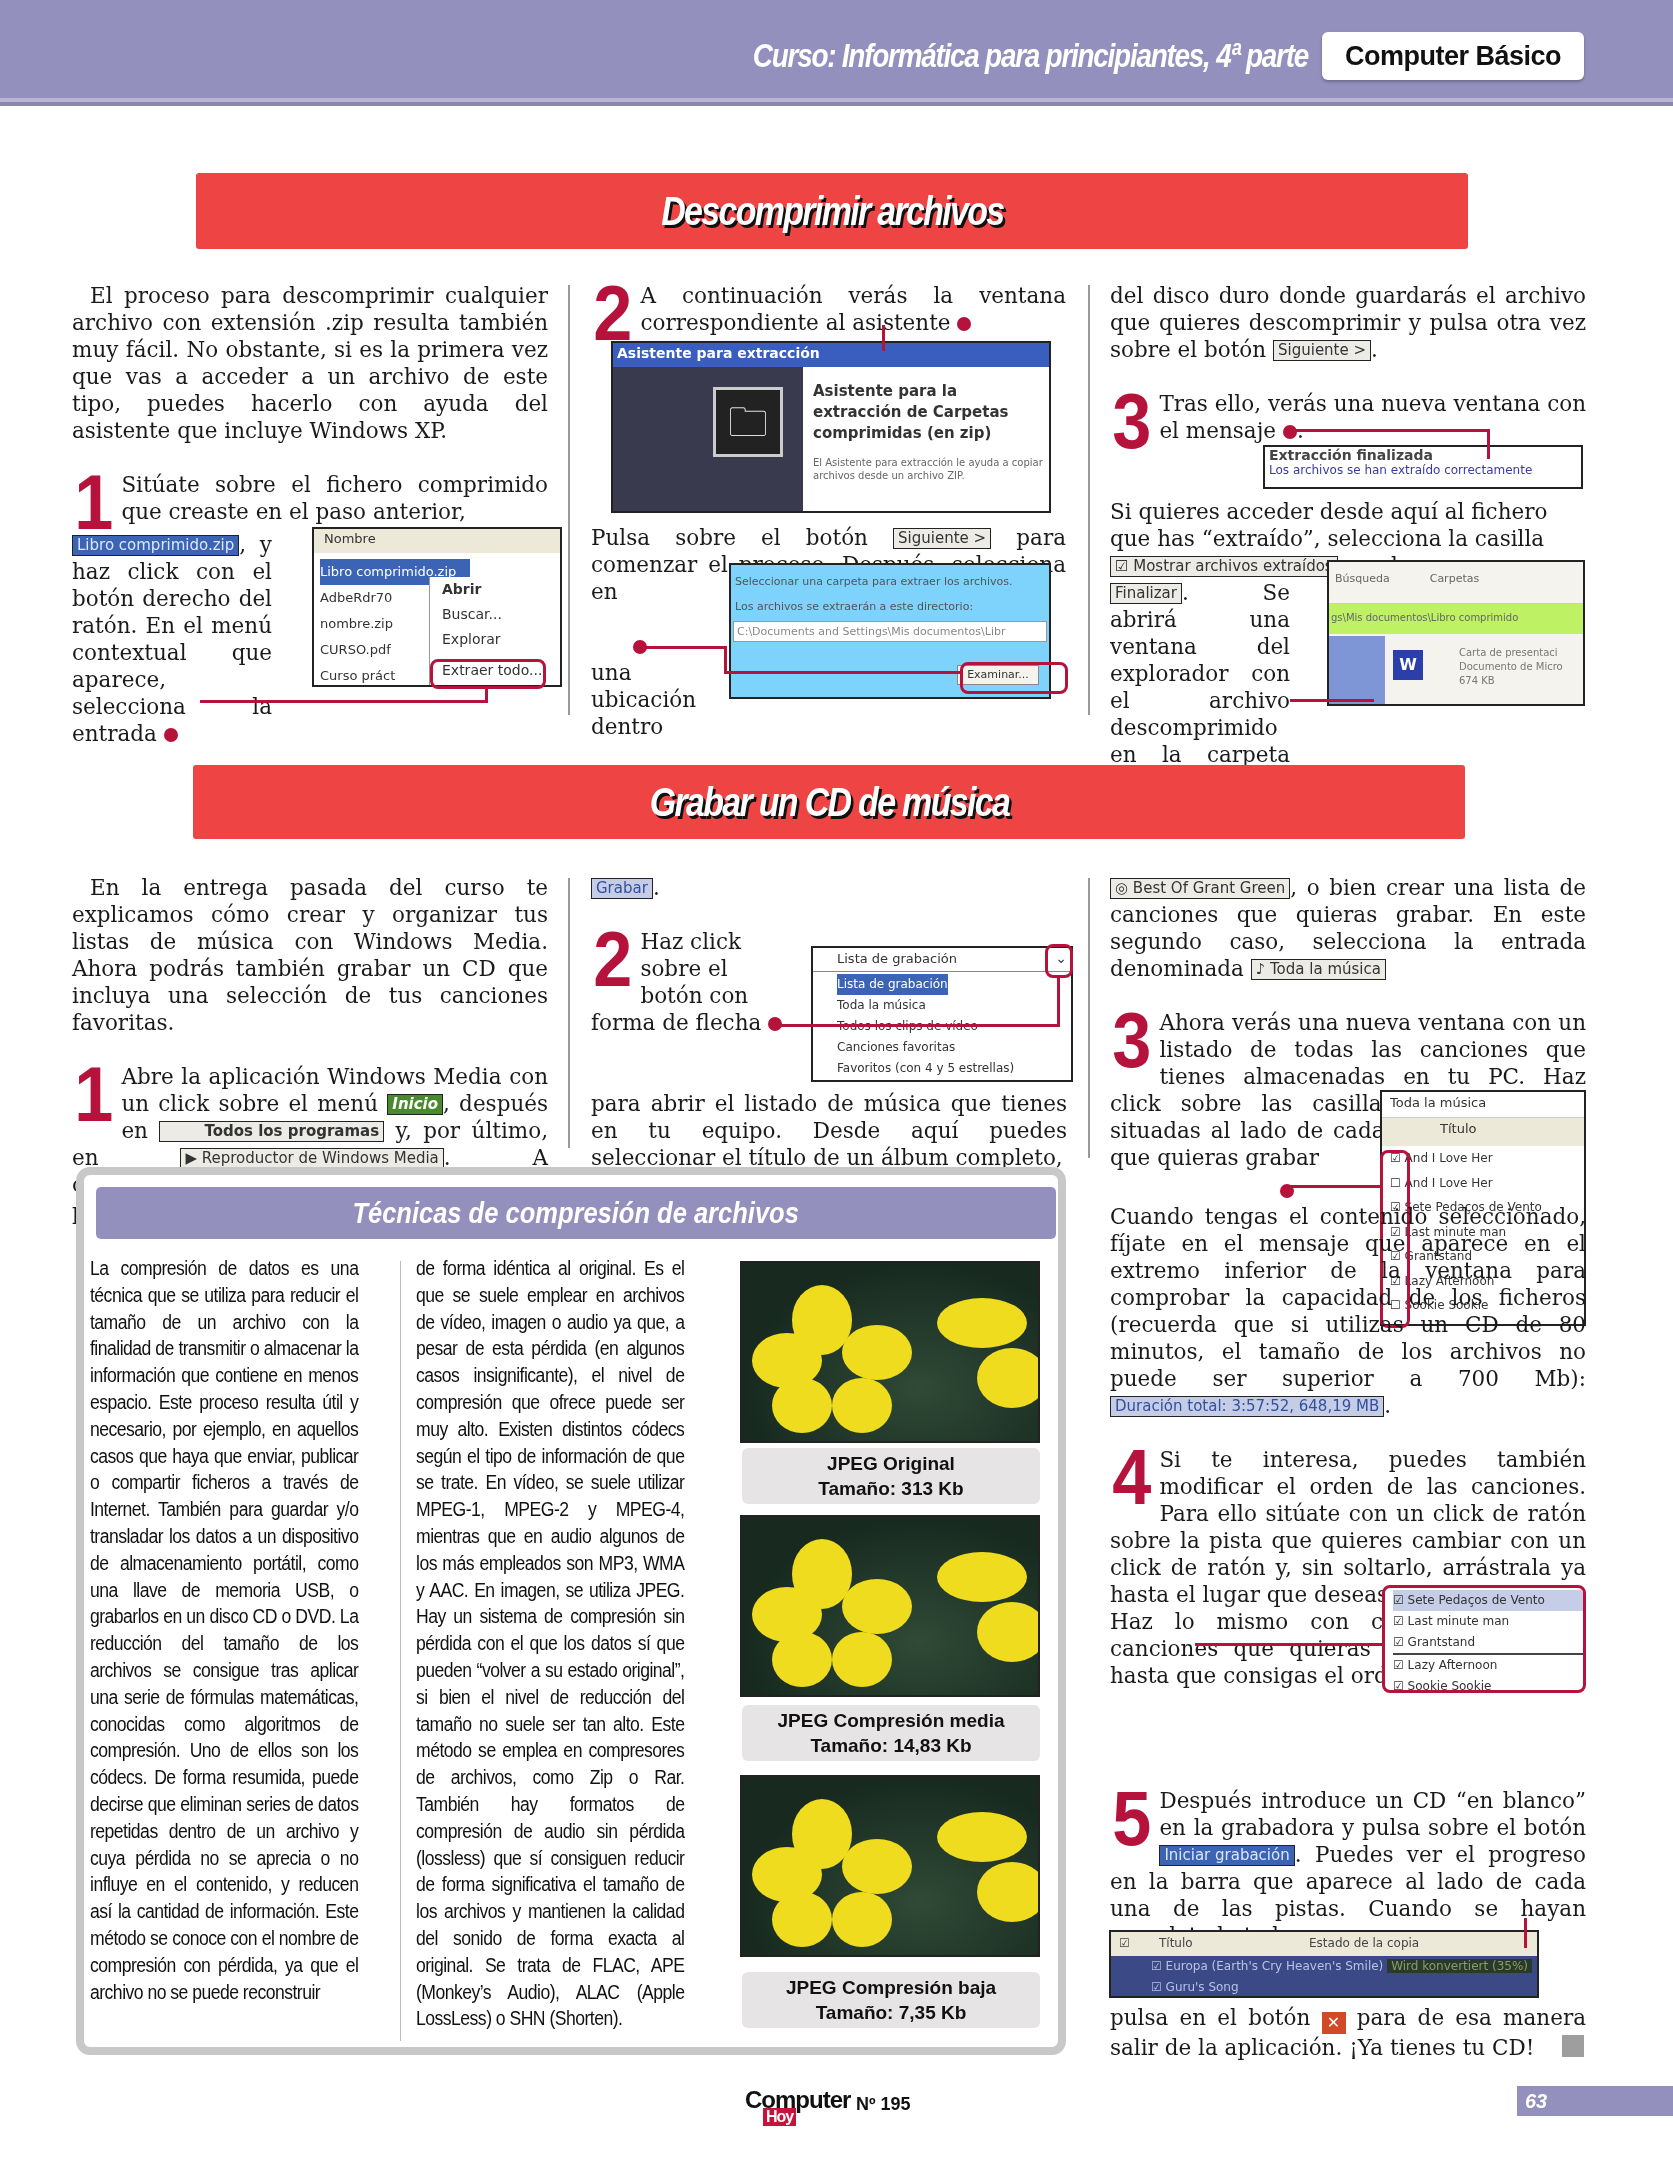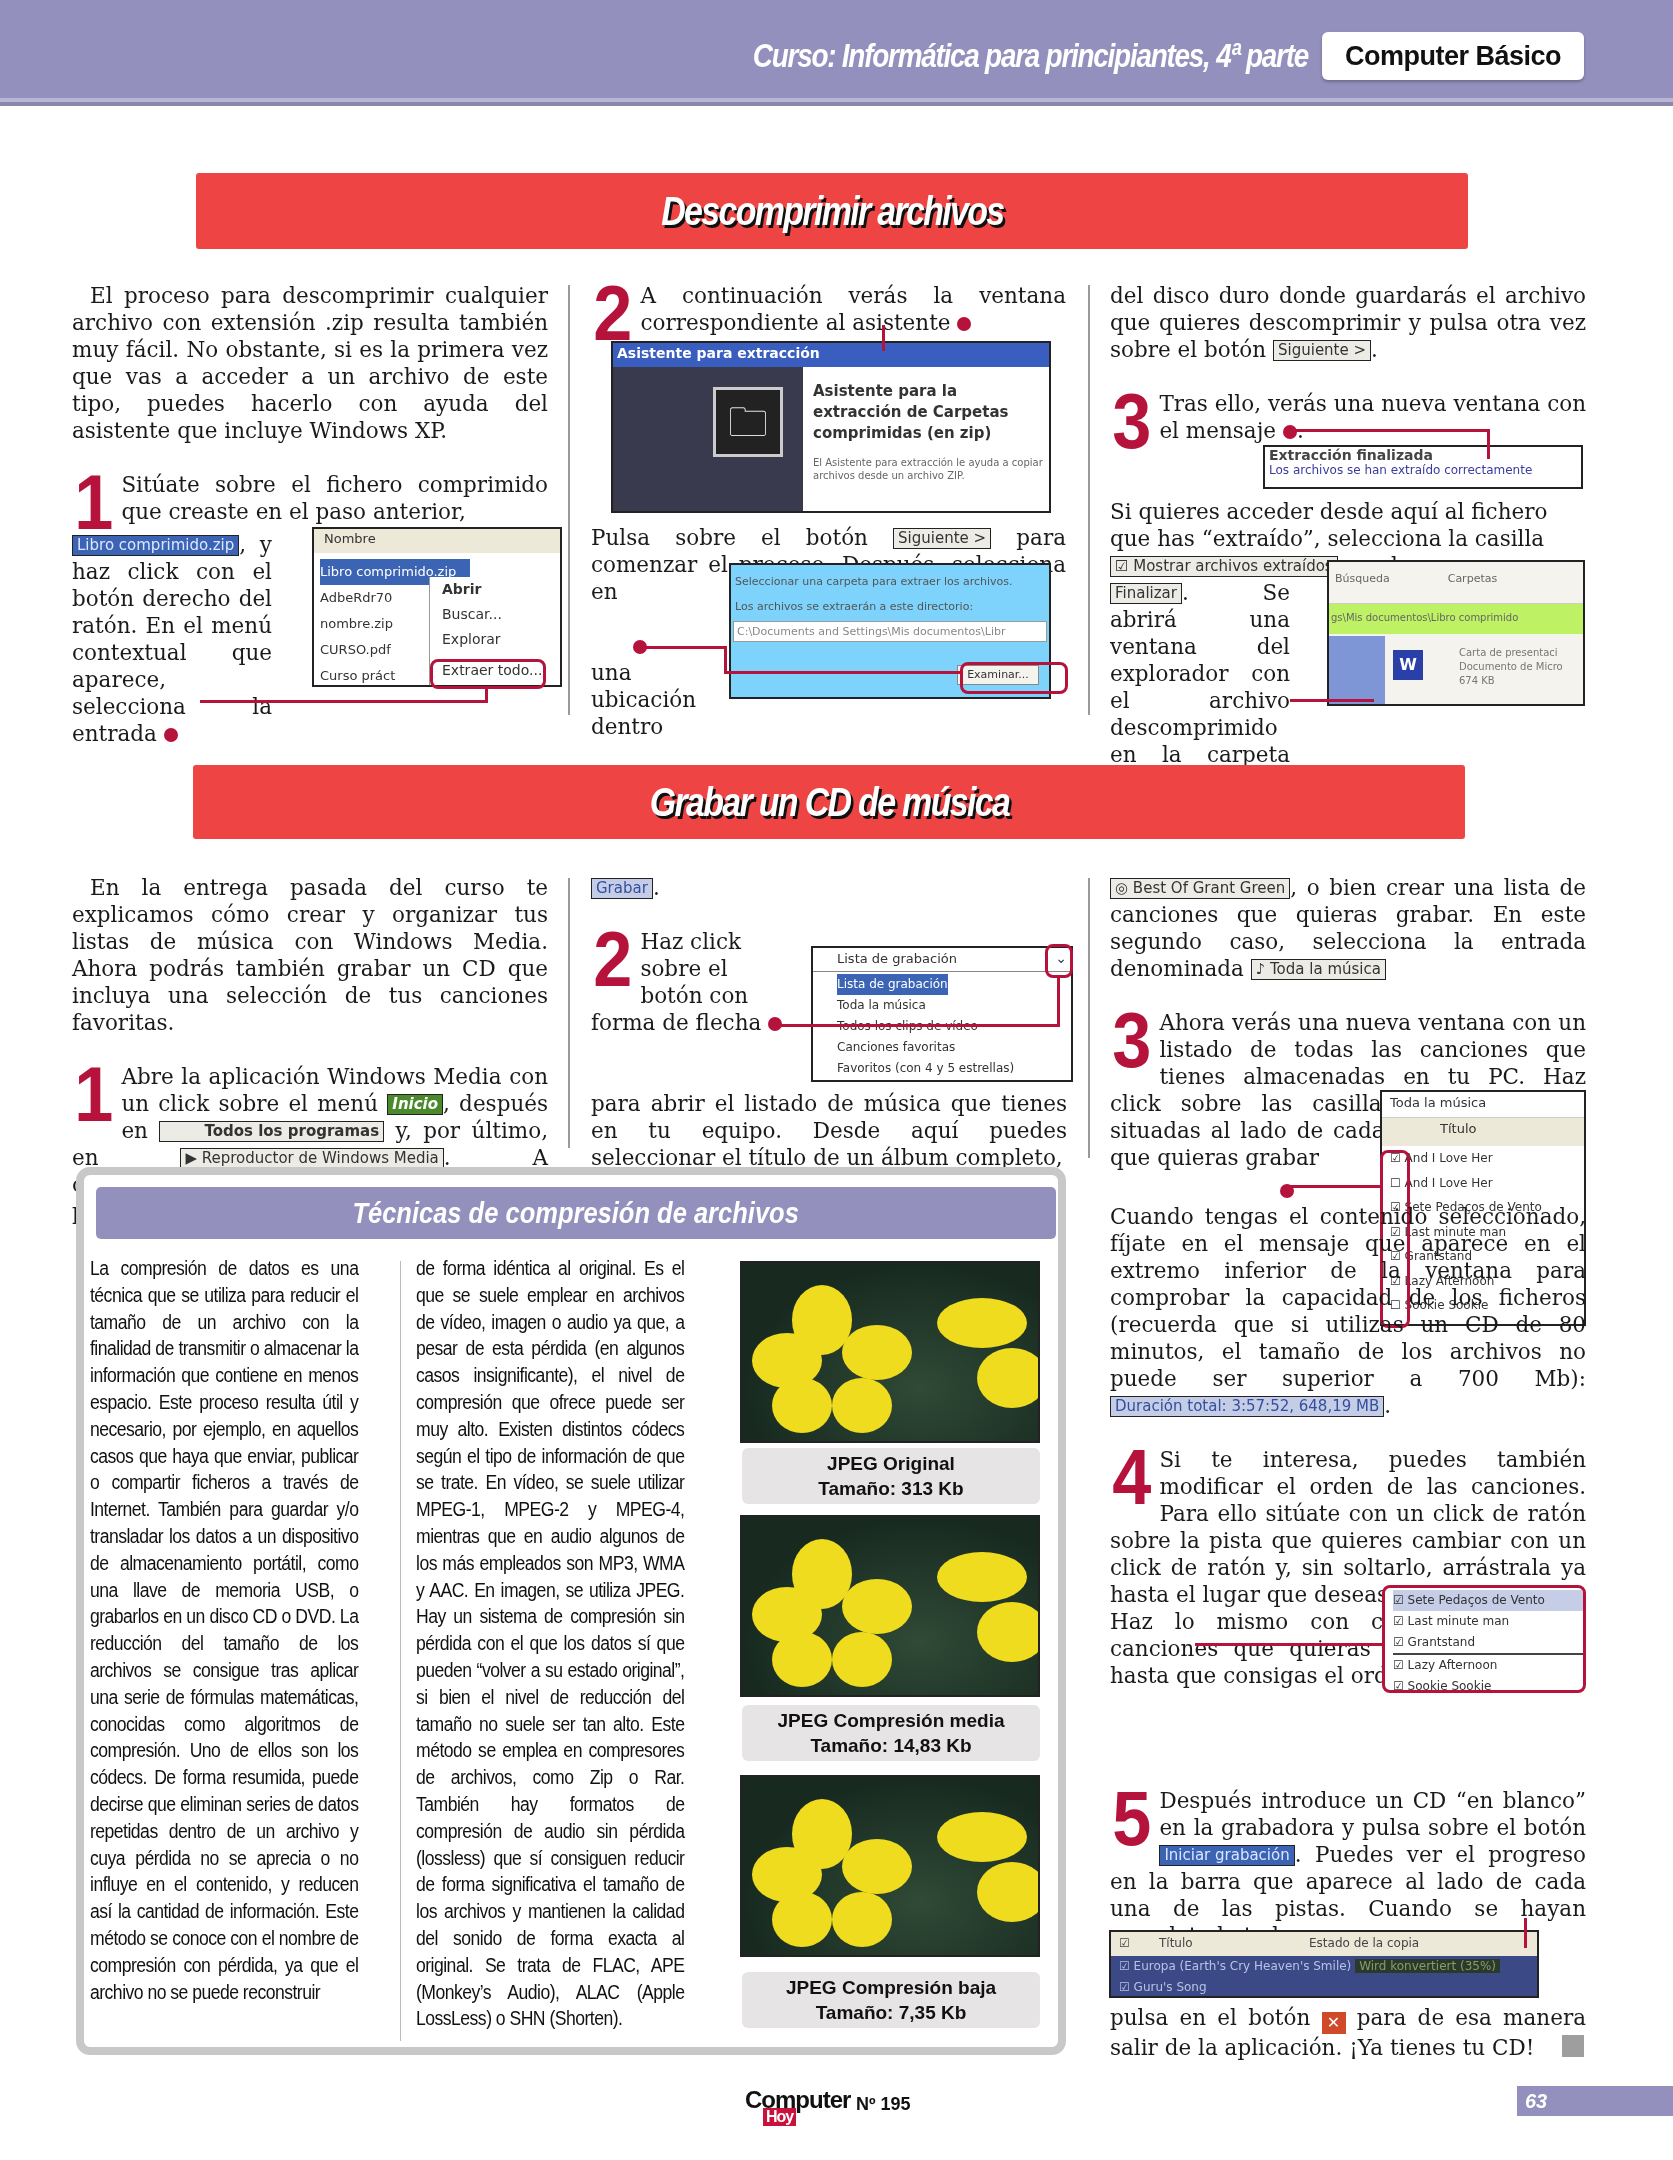--- a/index.html
+++ b/index.html
@@ -147,21 +147,21 @@
   <div>
     <span>Si quieres acceder desde aquí al fichero que has “extraído”, selecciona la casilla</span>
     <span class="ui-chip">☑ <span>Mostrar archivos extraídos</span></span>
     <span>y pulsa en</span>
   </div>
   <div style="width:180px; text-align:justify;">
     <span class="ui-chip">Finalizar</span><span>. Se abrirá una ventana del explorador con el archivo descomprimido en la carpeta que indicaste</span> <span class="dot"></span>.
   </div>
 </div>
 <div class="shot" style="left:1327px; top:560px; width:258px; height:146px; background:#f4f3ee;">
-  <div style="height:42px; font-size:11px; color:#666; padding:10px 6px; border-bottom:1px solid #ccc; display:flex; gap:58px;">
+  <div style="height:42px; font-size:11px; color:#666; padding:10px 6px; border-bottom:1px solid #ccc; display:flex; gap:40px;">
     <span>Búsqueda</span>
     <span>Carpetas</span>
   </div>
   <div style="height:30px; background:#bef264; font-size:10px; color:#666; padding:8px 2px; white-space:nowrap;">gs\Mis documentos\Libro comprimido</div>
   <div style="position:absolute; left:0; top:74px; width:56px; height:72px; background:#7f96d6;"></div>
   <div style="position:absolute; left:64px; top:88px; width:30px; height:30px; background:#2b3fa8; color:#fff; font-weight:bold; text-align:center; line-height:30px;">W</div>
   <div style="position:absolute; left:130px; top:84px; font-size:10px; line-height:14px; color:#777;">
     <div>Carta de presentaci</div>
     <div>Documento de Micro</div>
     <div>674 KB</div>
@@ -268,21 +268,21 @@
     <span>Después introduce un CD “en blanco” en la grabadora y pulsa sobre el botón</span>
     <span class="ui-chip sel">Iniciar grabación</span><span>. Puedes ver el progreso en la barra que aparece al lado de cada una de las pistas. Cuando se hayan completado todas</span> <span class="dot"></span>,
   </div>
 </div>
 <div class="shot" style="left:1109px; top:1930px; width:430px; height:68px; background:#3b4a86;">
   <div style="height:24px; background:#ece9d8; font-size:12px; display:flex; padding:4px 8px; color:#444;">
     <span style="width:40px;">☑</span>
     <span style="width:150px;">Título</span>
     <span>Estado de la copia</span>
   </div>
-  <div style="font-size:12px; line-height:21px; color:#b8c2e6; padding-left:8px;">
+  <div style="font-size:12px; line-height:21px; color:#b8c2e6; padding-left:8px;margin-left:32px;">
     <div><span>☑</span> <span>Europa (Earth's Cry Heaven's Smile)</span> <span style="background:#2a3a2a; color:#8a9a6a; padding:0 4px;">Wird konvertiert (35%)</span></div>
     <div><span>☑</span> <span>Guru's Song</span></div>
   </div>
 </div>
 <div class="callout-line" style="left:1524px; top:1918px; width:3px; height:30px;"></div>
 <div class="col" style="left:1110px; top:2004px; width:476px;">
   <div>
     <span>pulsa en el botón</span>
     <span style="display:inline-block; width:24px; height:22px; background:#d04a2a; color:#fff; text-align:center; line-height:22px; font-family:'DejaVu Sans',sans-serif; font-size:16px; vertical-align:-3px;">✕</span>
     <span>para de esa manera salir de la aplicación. ¡Ya tienes tu CD!</span>

